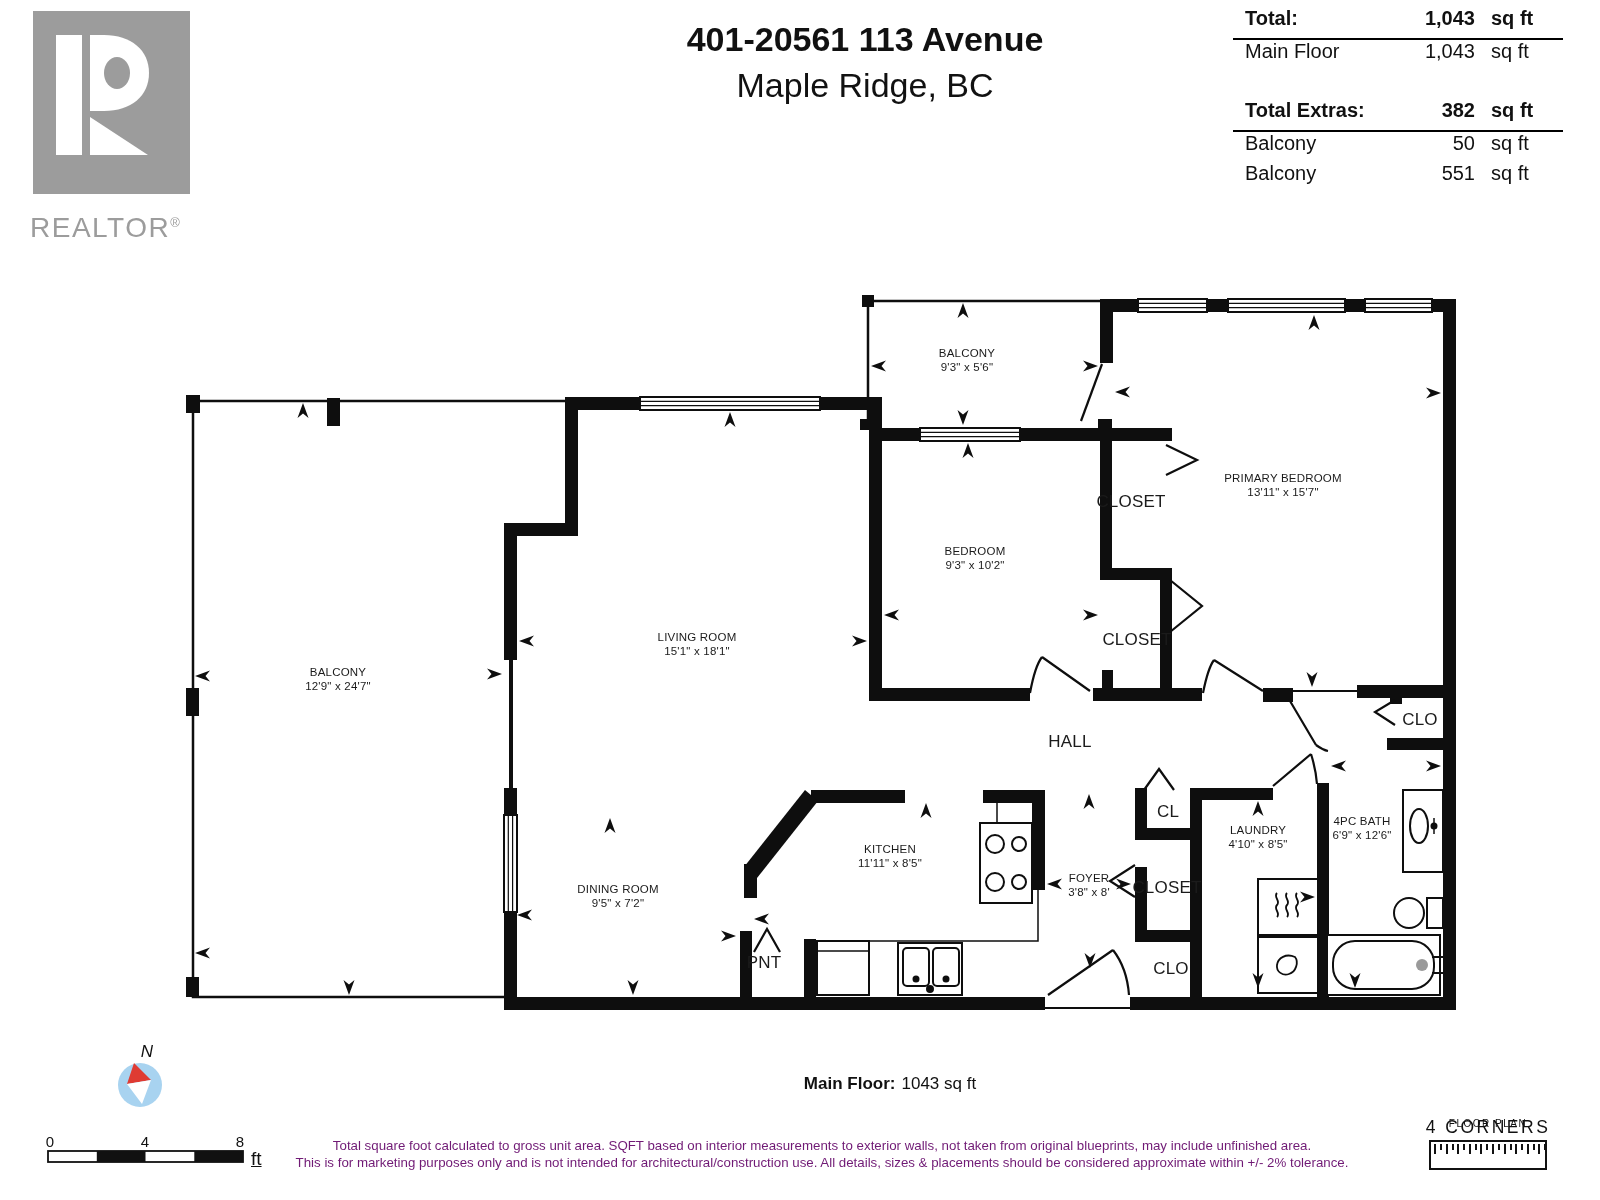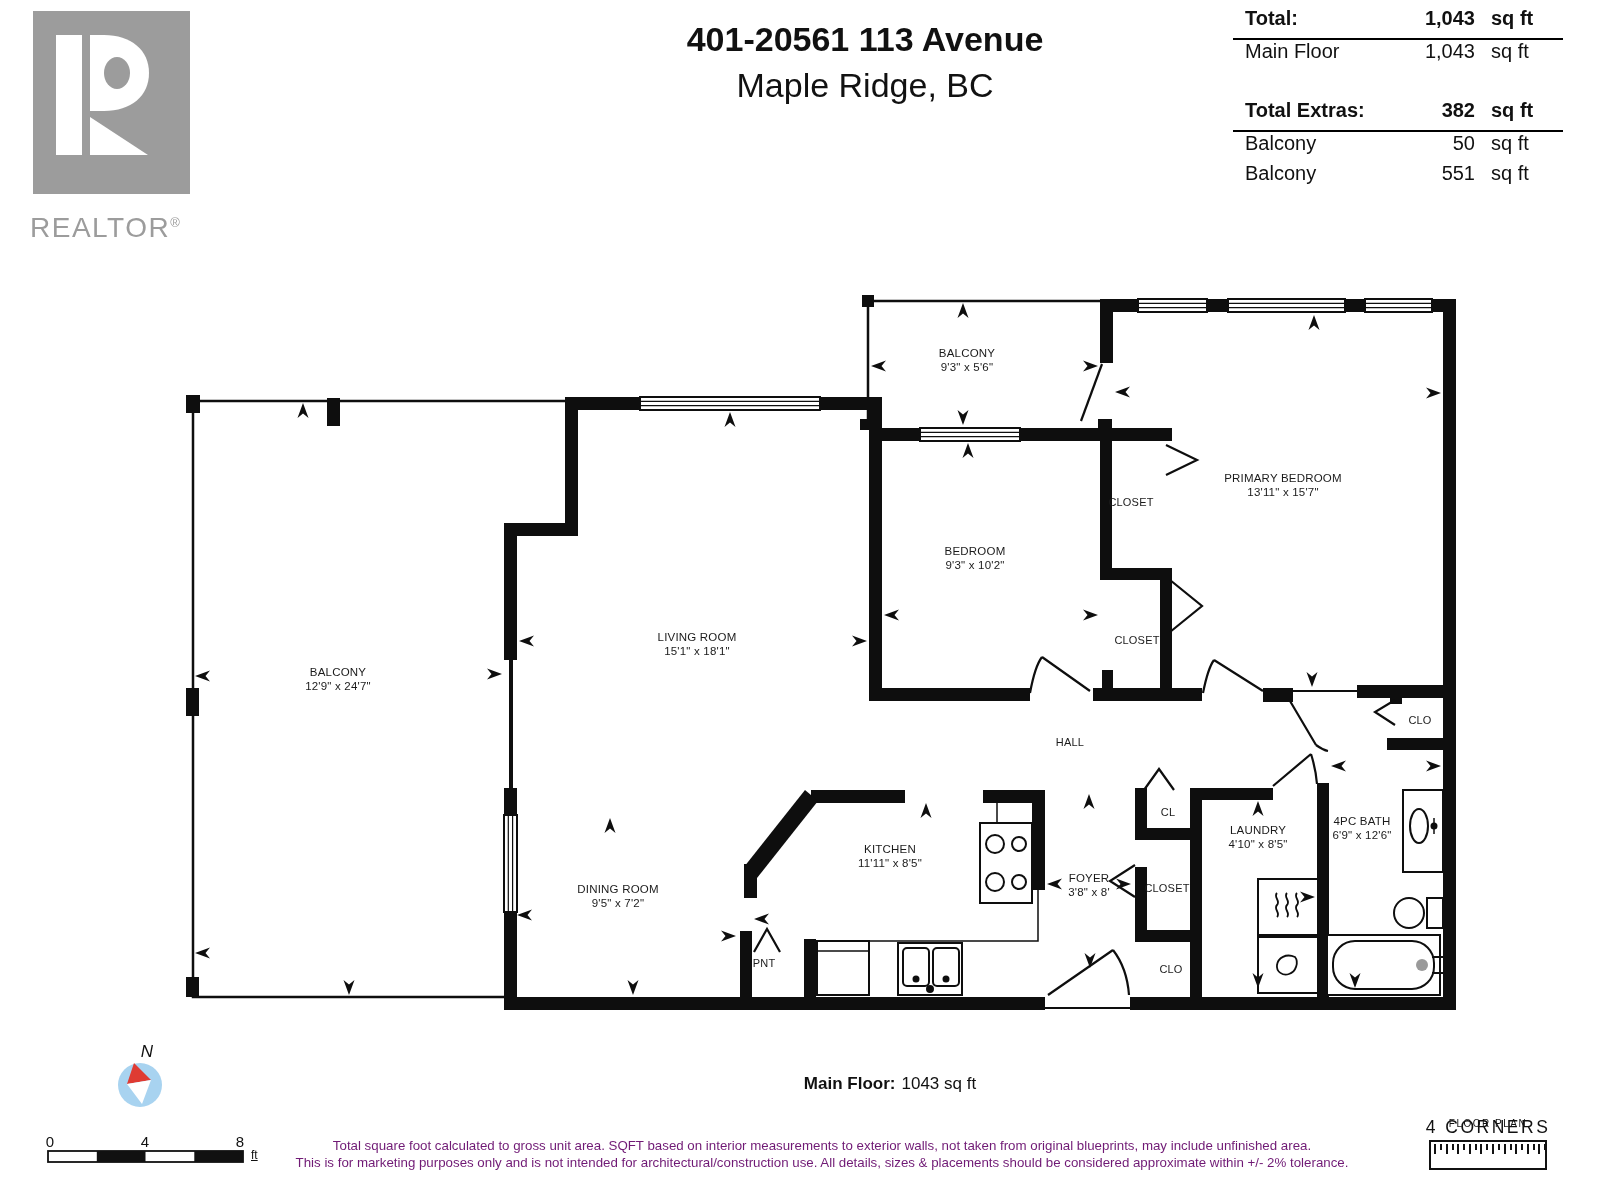--- a/index.html
+++ b/index.html
@@ -19,29 +19,29 @@
   .trow{display:flex;align-items:flex-start;padding-left:12px;height:30px;}
   .trow.head{font-weight:bold;border-bottom:2.5px solid #000;height:31px;}
   .trow .lbl{width:150px;}
   .trow .val{width:80px;text-align:right;}
   .trow .unit{width:70px;padding-left:16px;}
   .tspacer{height:29px;}
 
   
   .room-label{position:absolute;transform:translate(-50%,-50%);text-align:center;
               font-size:11.5px;line-height:14px;letter-spacing:.2px;color:#1b1b1b;white-space:nowrap;}
-  .small-label{position:absolute;transform:translate(-50%,-50%);font-size:11px;
+  .small-label{position:absolute;transform:translate(-50%,-50%);font-size:17px;
                letter-spacing:.2px;color:#1b1b1b;white-space:nowrap;}
 
   
   .caption{left:890px;top:1057px;transform:translateX(-50%);font-size:17px;white-space:nowrap;margin-top:17px;}
   .caption b{margin-right:6px;}
   .compass-n{left:147px;top:1042px;transform:translateX(-50%);font-size:17px;font-style:italic;}
   .tick-num{position:absolute;transform:translateX(-50%);font-size:15px;}
-  .scale-ft{left:251px;top:1148px;font-size:12px;text-decoration:underline;}
+  .scale-ft{left:251px;top:1148px;font-size:19px;text-decoration:underline;}
   .disc{position:absolute;left:822px;transform:translateX(-50%);font-size:13.3px;white-space:nowrap;color:#701a75;}
   .brand-name{left:1488px;top:1117px;transform:translateX(-50%);font-size:17.5px;font-weight:normal;
               letter-spacing:2.5px;white-space:nowrap;}
   .brand-box{left:1429px;top:1140px;width:118px;height:30px;border:2.5px solid #111;box-sizing:border-box;}
   .ticks-tall{left:1434px;top:1144px;width:110px;height:10px;
               background:repeating-linear-gradient(90deg,#111 0 2px,transparent 2px 11.6px);}
   .ticks-short{left:1439.8px;top:1144px;width:105px;height:6px;
               background:repeating-linear-gradient(90deg,#111 0 2px,transparent 2px 11.6px);}
   .brand-sub{left:1488px;top:1118px;transform:translateX(-50%);font-size:10px;font-weight:normal;letter-spacing:1.5px;}
 </style>

